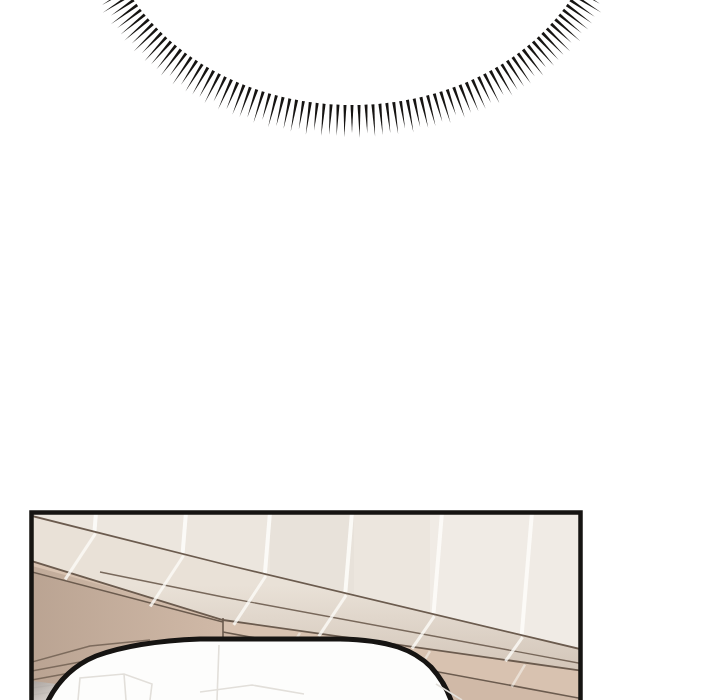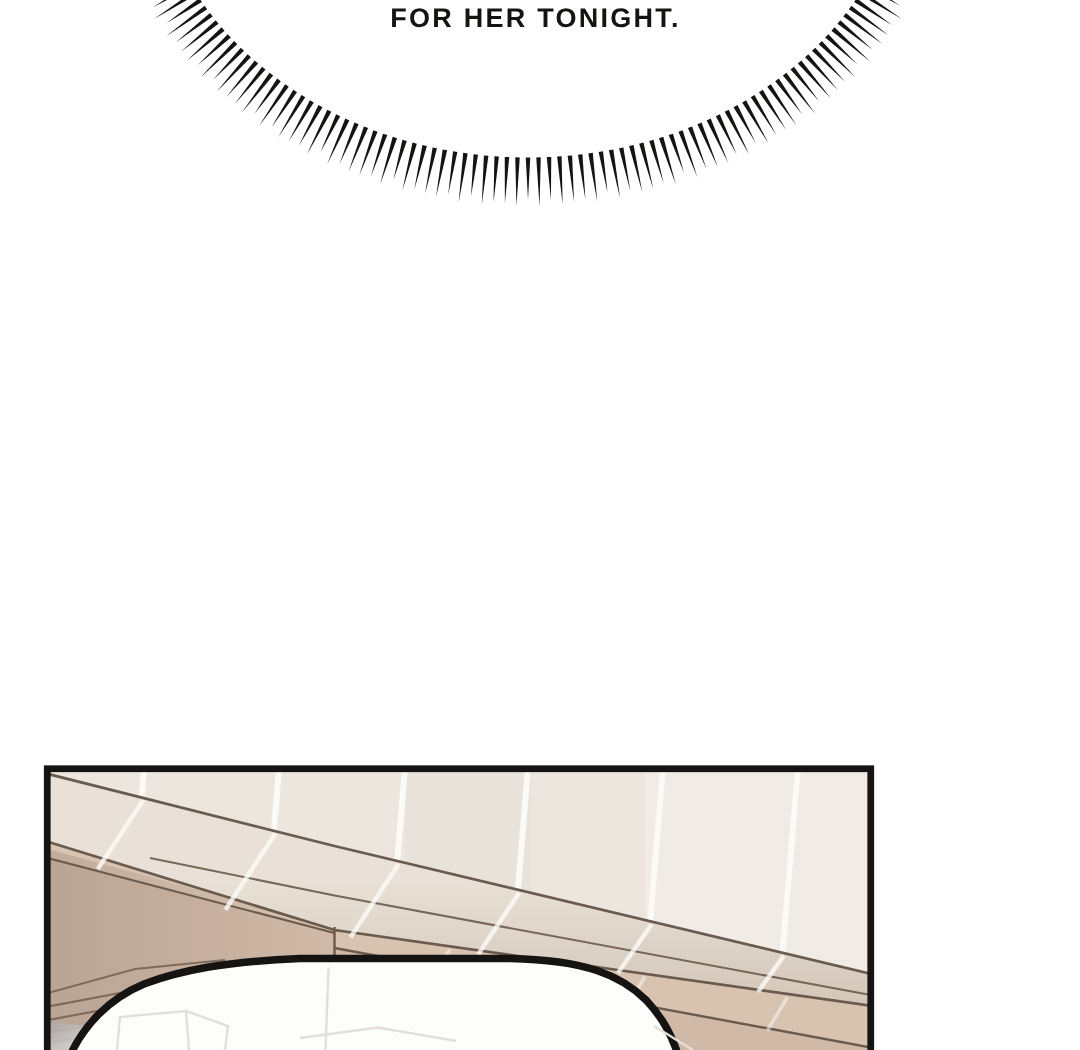--- a/index.html
+++ b/index.html
@@ -196,14 +196,13 @@
             <path d="M219,645 L217,700" fill="none" stroke="#E2DFDA" stroke-width="1.6"></path>
             <path d="M436,684 L462,700" fill="none" stroke="#E2DFDA" stroke-width="1.6"></path>
             <path d="M200,692 L252,685 L304,694" fill="none" stroke="#E2DFDA" stroke-width="1.6"></path>
           </g>
       </g>
 
       <rect x="31.5" y="512.5" width="549" height="200" fill="none" stroke-width="4.5" stroke="#161412"></rect>
     </g>
   </svg>
 
-  <div class="speech-text">FOR HER TONIGHT.</div>
 </div>
 
 </body></html>

